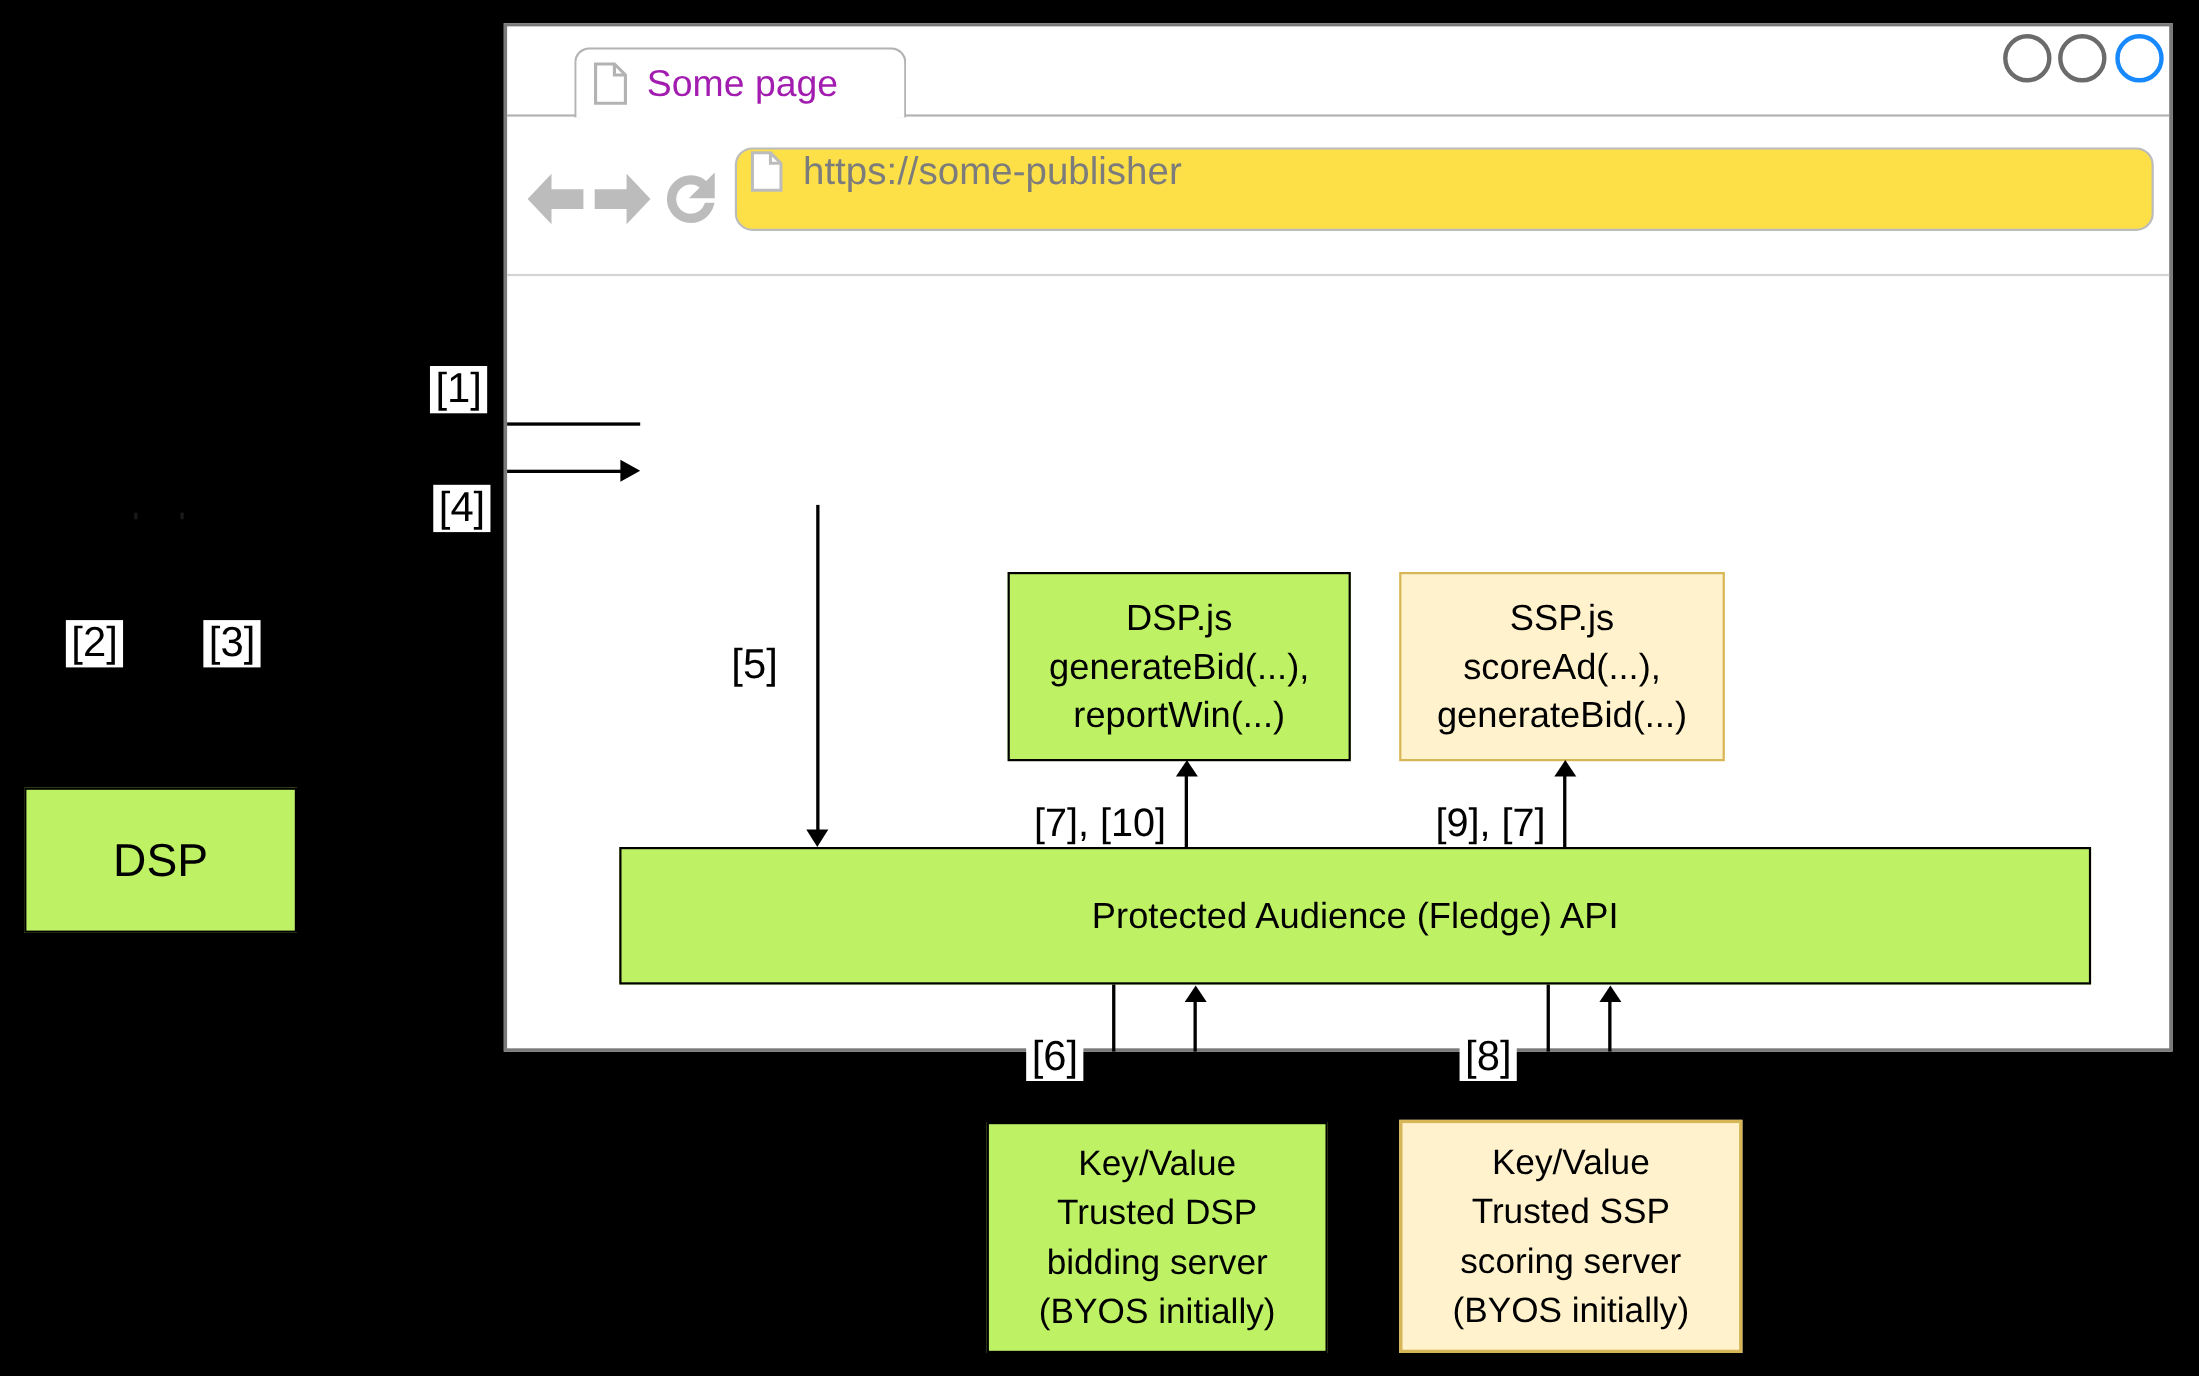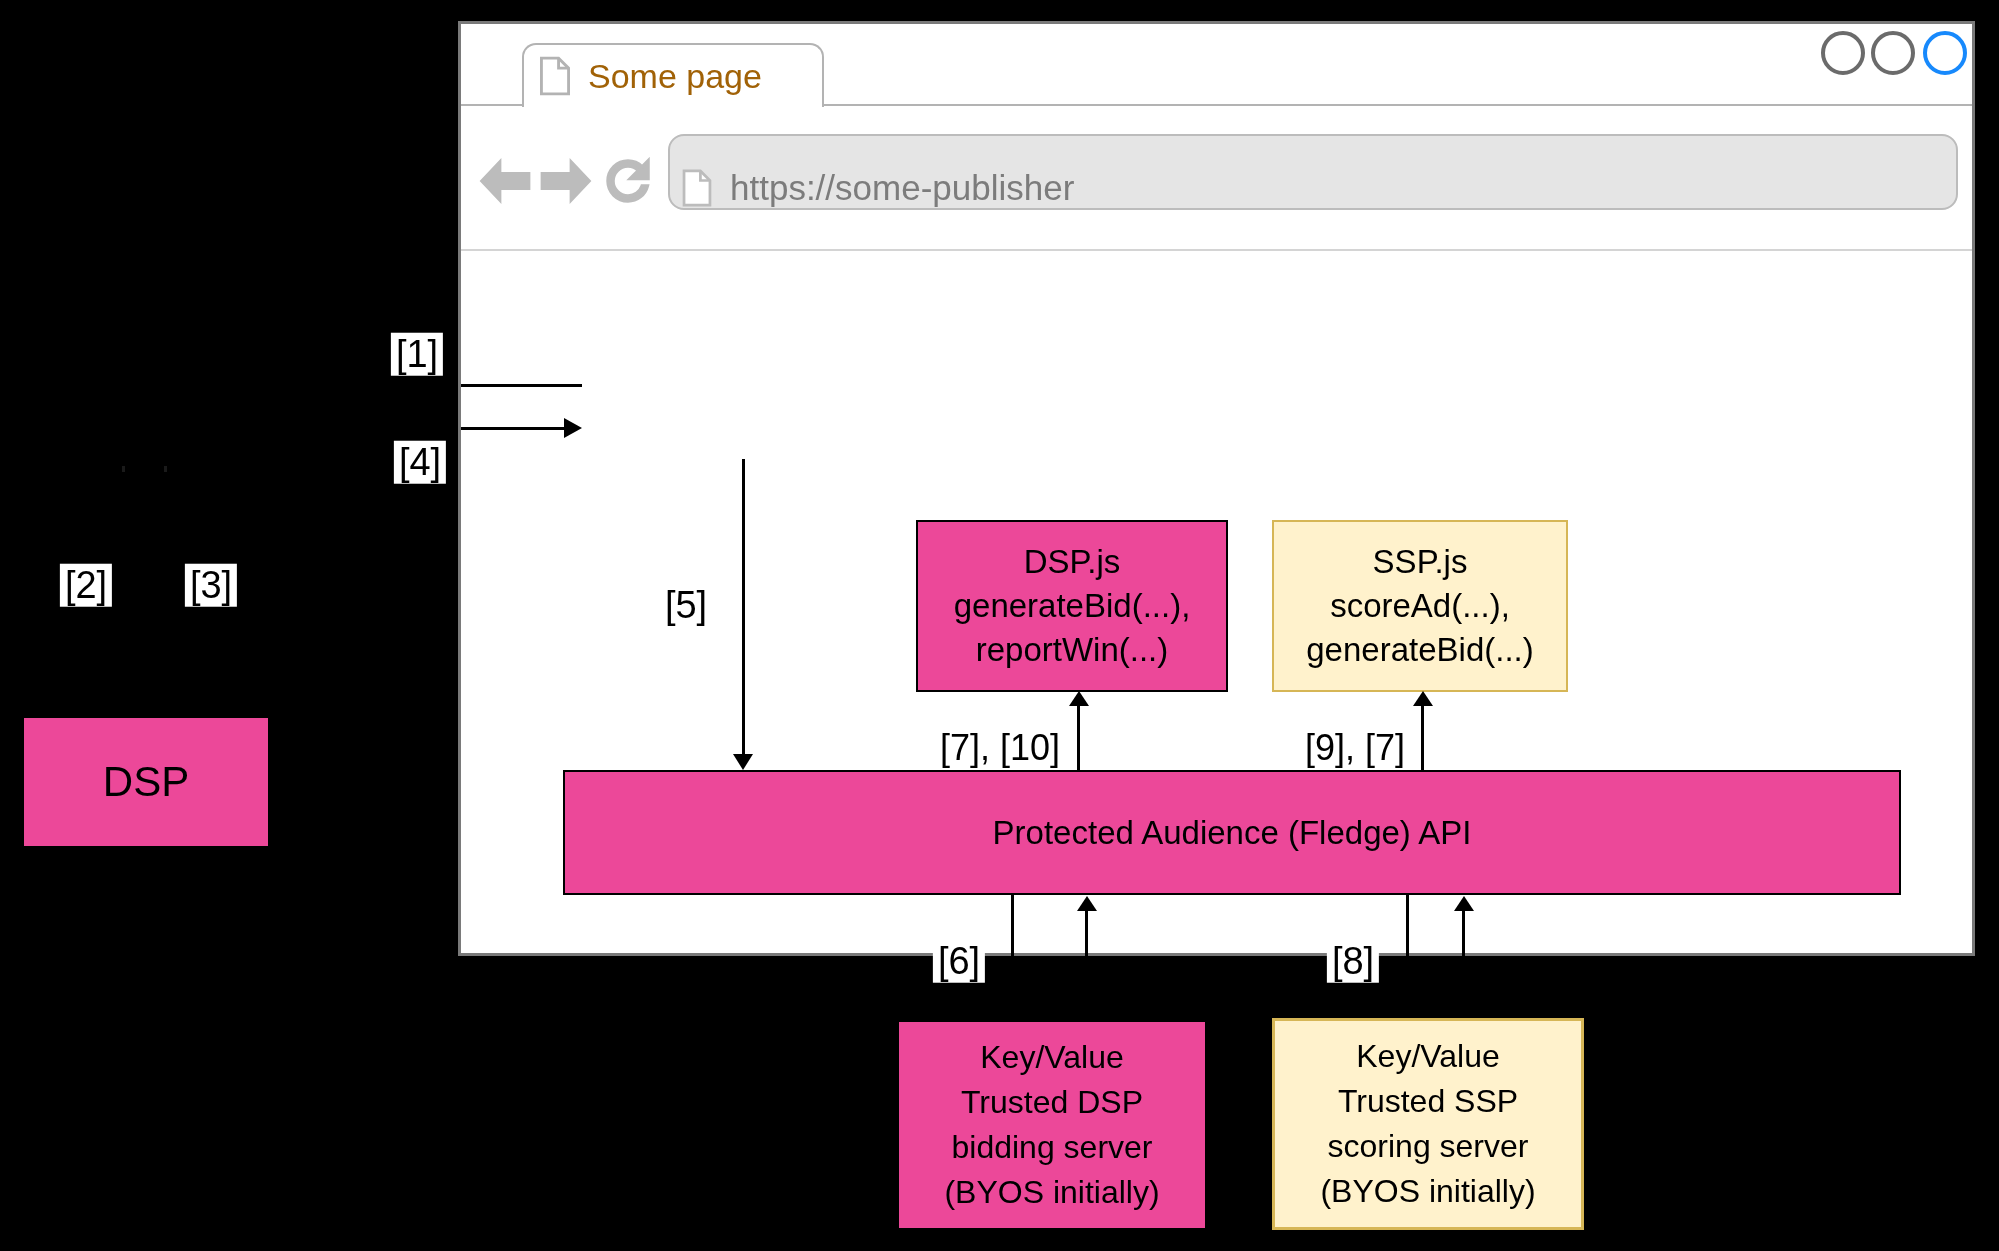--- a/index.html
+++ b/index.html
@@ -1,41 +1,41 @@
 <!DOCTYPE html>
 <html style="--yellow-fill: #FFF2CC; --yellow-border: #D6B656; --accent-blue: #1789FC; --chrome-gray: #BCBCBC;"><head>
 <meta charset="utf-8">
 <style>
   html,body{margin:0;padding:0;background:#000;}
   #screen{position:relative;width:1999px;height:1251px;background:#000;overflow:hidden;
           font-family:"Liberation Sans","DejaVu Sans",sans-serif;color:#000;}
   .box{position:absolute;box-sizing:border-box;display:flex;align-items:center;justify-content:center;
-       text-align:center;white-space:pre-line;background:#ec4899;border:2px solid #000;}
+       text-align:center;white-space:pre-line;background:#bef264;border:2px solid #000;}
   .yellow{background:var(--yellow-fill);border:2px solid var(--yellow-border);}
   .yellow3{background:var(--yellow-fill);border:3px solid var(--yellow-border);}
   .chip{position:absolute;transform:translate(-50%,-50%);background:#fff;color:#000;
         font-size:38px;line-height:1.12;padding:0 5px;z-index:6;}
   .hline{position:absolute;background:#000;height:3px;z-index:4;}
   .vline{position:absolute;background:#000;width:3px;z-index:4;}
   .tri{position:absolute;width:0;height:0;z-index:4;}
   .tri-right{border-top:10px solid transparent;border-bottom:10px solid transparent;border-left:18px solid #000;}
   .tri-down {border-left:10px solid transparent;border-right:10px solid transparent;border-top:16px solid #000;}
   .tri-up   {border-left:10px solid transparent;border-right:10px solid transparent;border-bottom:15px solid #000;}
 
   
   #browser{position:absolute;left:458px;top:21px;width:1517px;height:935px;
            background:#fff;border:3px solid #7a7a7a;box-sizing:border-box;z-index:1;}
   #tab-strip-line{position:absolute;left:461px;top:104px;width:1511px;height:2px;background:#b3b3b3;z-index:2;}
   #tab{position:absolute;left:522px;top:43px;width:302px;height:64px;background:#fff;
        border:2px solid #b3b3b3;border-bottom:none;border-radius:14px 14px 0 0;box-sizing:border-box;
        display:flex;align-items:center;gap:16px;padding-left:14px;z-index:3;}
-  #tab .title{font-size:34px;color:#a16207;}
+  #tab .title{font-size:34px;color:#a21caf;}
   .navbtn{position:absolute;z-index:3;}
   #url-bar{position:absolute;left:668px;top:134px;width:1290px;height:76px;box-sizing:border-box;
-           border:2px solid #bcbcbc;border-radius:16px;background:#e5e5e5;display:flex;align-items:flex-end;
+           border:2px solid #bcbcbc;border-radius:16px;background:#fde047;display:flex;align-items:flex-start;
            gap:18px;padding-left:12px;z-index:3;}
   #url-bar .url{font-size:35px;color:#7c7c7c;}
   #nav-separator{position:absolute;left:461px;top:249px;width:1511px;height:2px;background:#d4d4d4;z-index:2;}
   .wincircle{position:absolute;width:44px;height:44px;border-radius:50%;box-sizing:border-box;
              border:4px solid #6b6b6b;background:#fff;z-index:3;top:31px;}
   .wincircle.blue{border-color:var(--accent-blue);}
 
   
   #ssp-ad-tag{left:582px;top:313px;width:1302px;height:146px;font-size:33px;z-index:3;}
   #dsp-js{left:916px;top:520px;width:312px;height:172px;font-size:33px;line-height:44px;z-index:3;}

